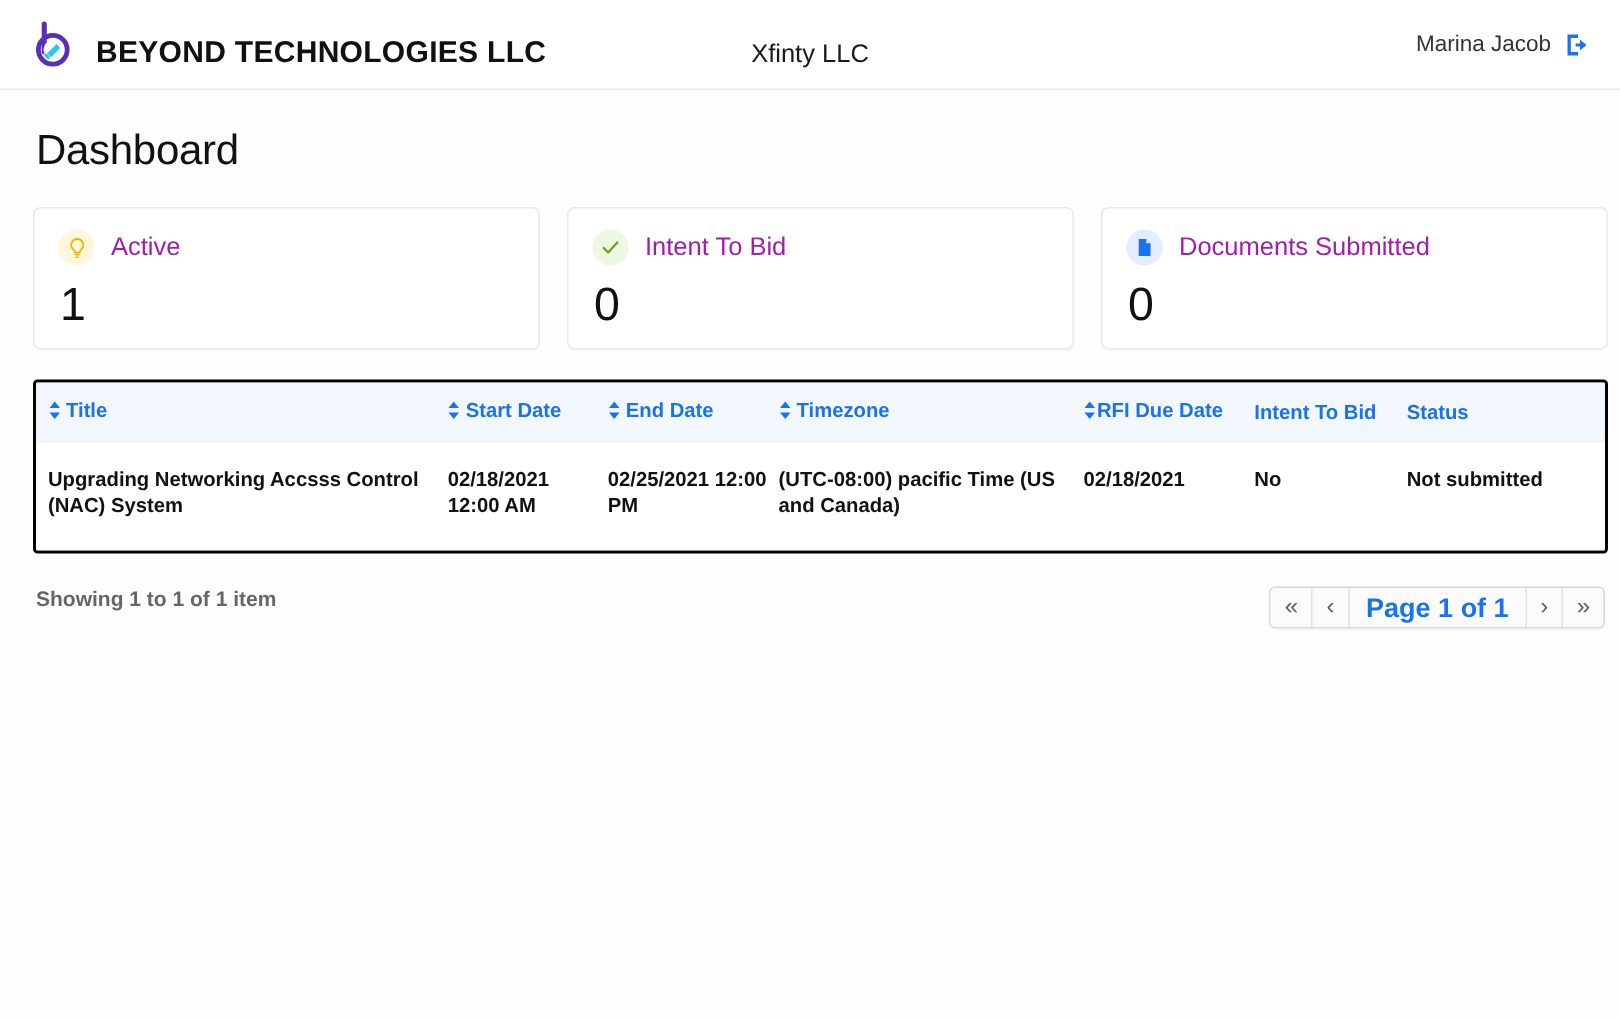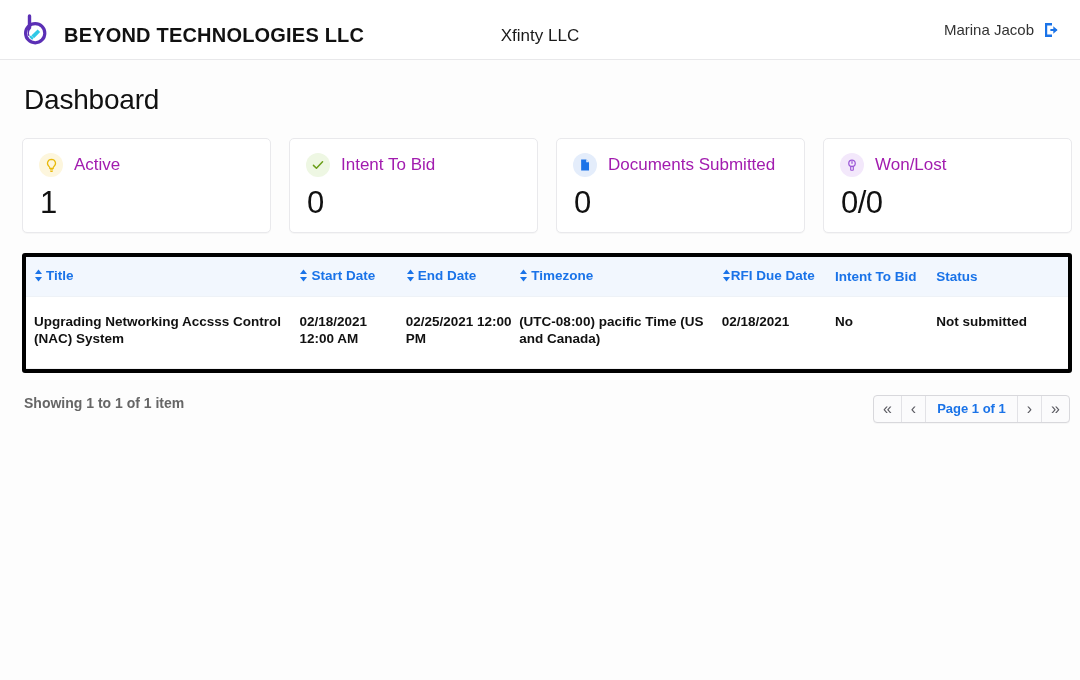--- a/index.html
+++ b/index.html
@@ -122,21 +122,21 @@
     margin-top: 10px;
     margin-left: 1px;
     color: #111;
     line-height: 1;
     letter-spacing: -0.5px;
   }
 
   
   .table-wrap {
     background: #ffffff;
-    border: 4px solid #000000;
+    border: 2px solid #000000;
     border-radius: 3px;
     overflow: hidden;
   }
   table.grid {
     width: 100%;
     border-collapse: collapse;
     table-layout: fixed;
   }
   table.grid thead th {
     background: #f2f7fe;
@@ -201,21 +201,21 @@
     border: none;
     border-right: 1px solid #e2e2e6;
     color: #5b5b62;
     font-size: 16px;
     padding: 4px 9px;
     cursor: pointer;
     line-height: 18px;
   }
   .pager .page-label {
     color: #1a73e8;
-    font-size: 13px;
+    font-size: 18px;
     font-weight: bold;
     padding: 5px 11px;
     border-right: 1px solid #e2e2e6;
     white-space: nowrap;
     line-height: 16px;
     display: flex;
     align-items: center;
   }
   .pager button:last-child { border-right: none; }
 </style>
@@ -291,33 +291,20 @@
           <svg width="14" height="14" viewBox="0 0 16 16" aria-hidden="true">
             <path d="M3.6 1.6 H9.4 L12.6 4.8 V14.4 H3.6 Z" fill="#1a73e8"></path>
             <path d="M9.4 1.6 L12.6 4.8 H9.4 Z" fill="#ffffff" opacity=".85"></path>
           </svg>
         </span>
         <span class="card-label">Documents Submitted</span>
       </div>
       <div class="card-value">0</div>
     </div>
 
-    <div class="card">
-      <div class="card-head">
-        <span class="card-icon ic-wonlost">
-          <svg width="14" height="14" viewBox="0 0 16 16" aria-hidden="true">
-            <circle cx="8" cy="6.1" r="3.7" fill="none" stroke="#9b56d6" stroke-width="1.4"></circle>
-            <rect x="6.5" y="9.4" width="3" height="4.6" rx=".5" fill="none" stroke="#9b56d6" stroke-width="1.3"></rect>
-            <rect x="7.3" y="3.6" width="1.4" height="3.0" fill="#9b56d6"></rect>
-          </svg>
-        </span>
-        <span class="card-label">Won/Lost</span>
-      </div>
-      <div class="card-value">0/0</div>
-    </div>
 
   </div>
 
   <div class="table-wrap">
     <table class="grid">
       <thead>
         <tr>
           <th class="c-title">
             <span class="th-inner">
               <svg class="sort-ico" viewBox="0 0 9 13" aria-hidden="true">

